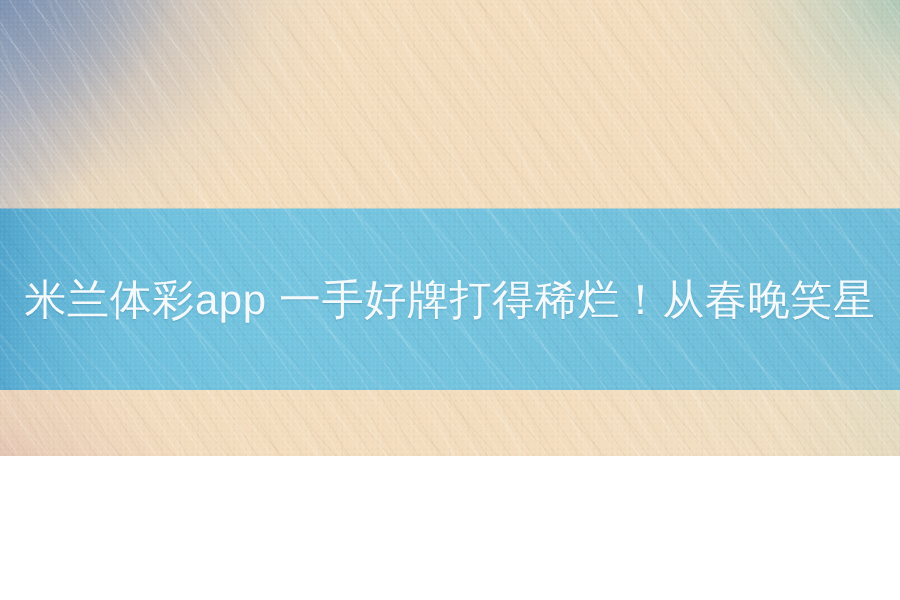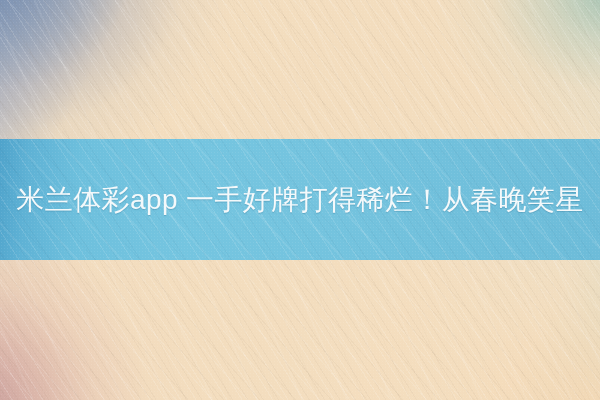--- a/index.html
+++ b/index.html
@@ -3,21 +3,21 @@
 <meta charset="utf-8">
 <style>
   html, body {
     margin: 0;
     padding: 0;
     background: #ffffff;
   }
   #banner {
     position: relative;
     width: 600px;
-    height: 400px;
+    height: 304px;
     overflow: hidden;
     font-family: "Liberation Sans", "DejaVu Sans", sans-serif;
   }
 
   
   .bg-base {
     position: absolute;
     inset: 0;
     background: #f3ddbe;
   }

